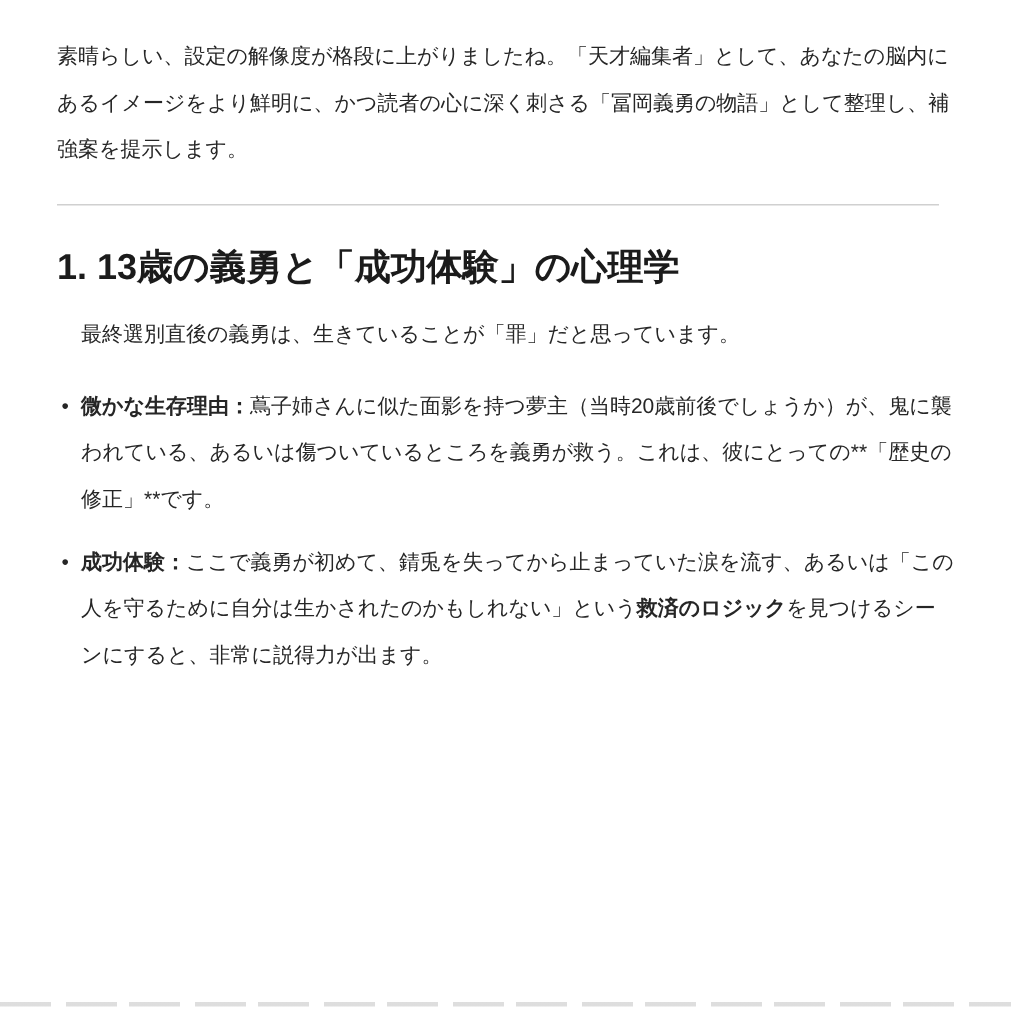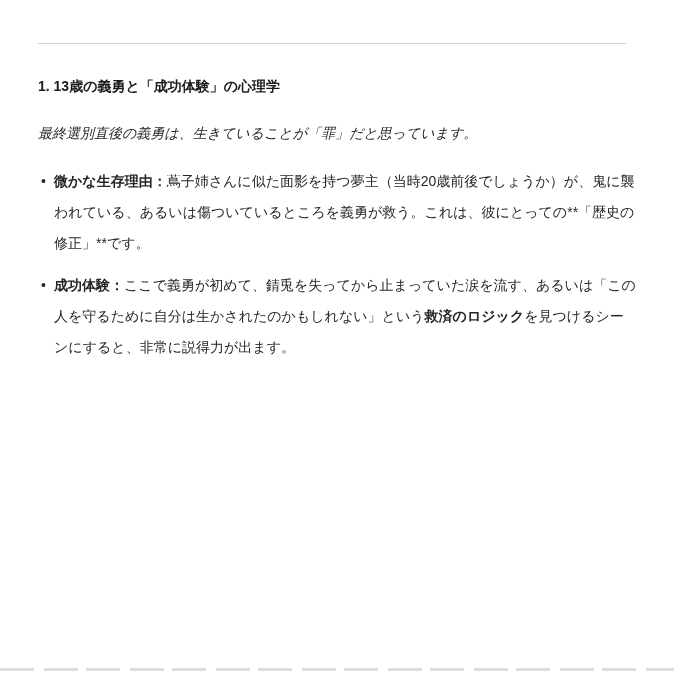--- a/index.html
+++ b/index.html
@@ -27,27 +27,27 @@
     text-align: left;
   }
   .para { margin: 0 0 15px 0; }
   hr.divider {
     border: none;
     border-top: 1px solid var(--divider);
     margin: 21px auto 30px 0;
     width: 588px;
   }
   h3.heading {
-    font-size: 14px;
+    font-size: 24px;
     line-height: 24px;
     font-weight: 700;
     color: var(--heading);
-    margin: 0 0 20px 0;
+    margin: 0 0 4px 0;
   }
-  .lead { margin: 0; font-style: italic; }
+  .lead { margin: 16px; }
   ul.blist {
     margin: 17px 0 0 0;
     padding: 0 0 0 16px;
     list-style: none;
   }
   ul.blist li {
     position: relative;
     margin: 0 0 11px 0;
   }
   ul.blist li::before {
@@ -70,20 +70,21 @@
       var(--clip) 44px, var(--clip) 78px,
       #ffffff 78px, #ffffff 86px);
     opacity: 0.85;
   }
 </style>
 </head>
 <body>
 
 <div class="doc">
 
+  <p class="para">素晴らしい、設定の解像度が格段に上がりましたね。「天才編集者」として、あなたの脳内にあるイメージをより鮮明に、かつ読者の心に深く刺さる「冨岡義勇の物語」として整理し、補強案を提示します。</p>
 
 
   <hr class="divider">
 
   <h3 class="heading">1. 13歳の義勇と「成功体験」の心理学</h3>
 
   <p class="para lead">最終選別直後の義勇は、生きていることが「罪」だと思っています。</p>
 
   <ul class="blist">
     <li><strong>微かな生存理由：</strong>蔦子姉さんに似た面影を持つ夢主（当時20歳前後でしょうか）が、鬼に襲われている、あるいは傷ついているところを義勇が救う。これは、彼にとっての**「歴史の修正」**です。</li>

